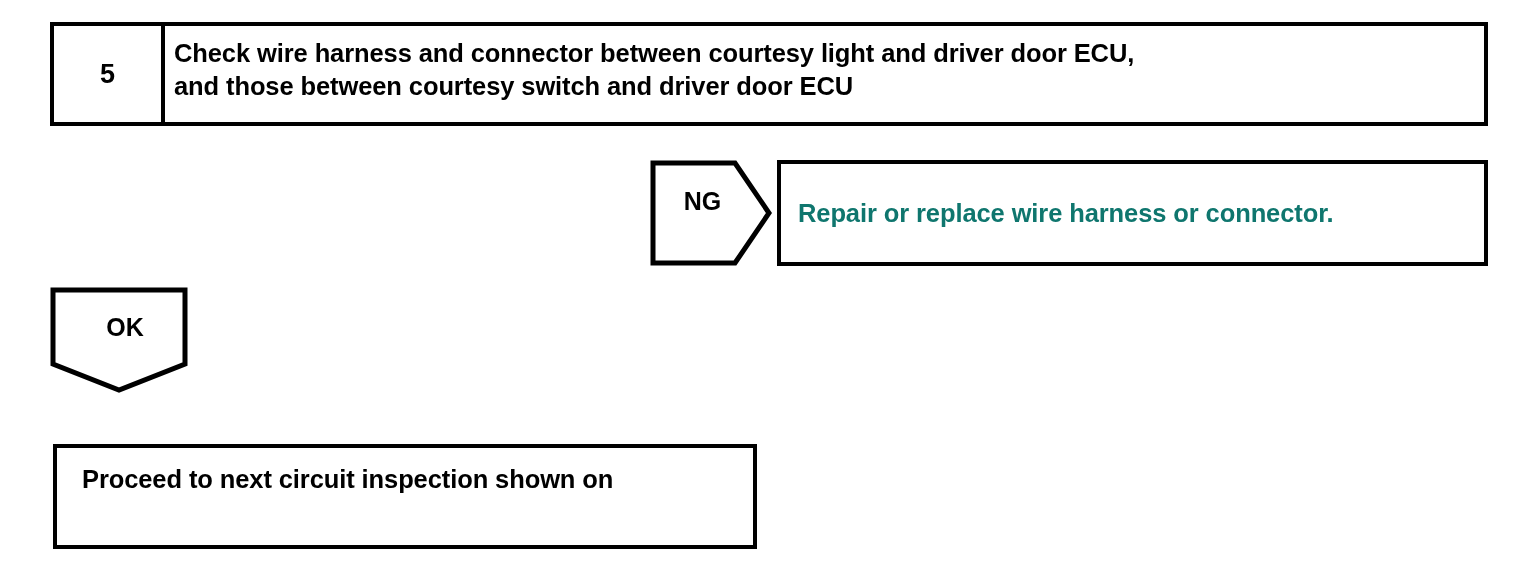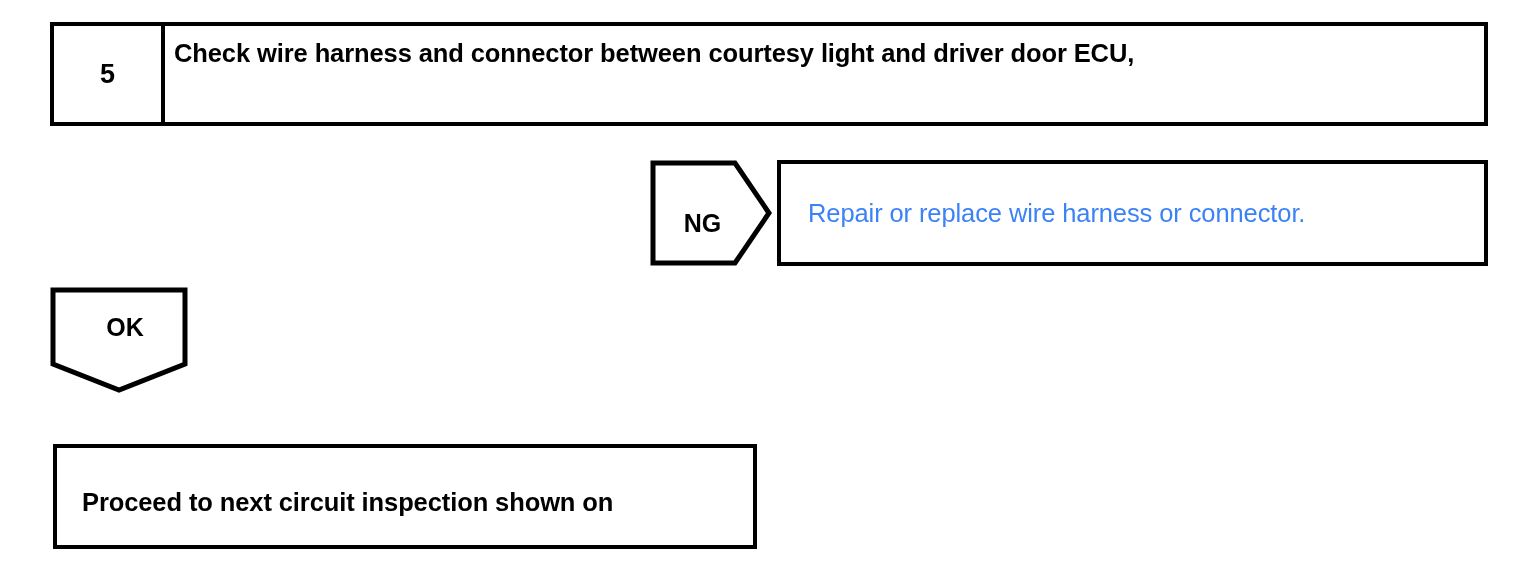--- a/index.html
+++ b/index.html
@@ -76,21 +76,21 @@
     height: 106px;
   }
   .ng-arrow svg {
     display: block;
     width: 122px;
     height: 106px;
   }
   .ng-label {
     position: absolute;
     left: 650px;
-    top: 170px;
+    top: 148px;
     width: 105px;
     height: 106px;
     display: flex;
     align-items: center;
     justify-content: center;
     font-size: 25px;
     font-weight: bold;
     color: #000000;
     pointer-events: none;
   }
@@ -102,23 +102,23 @@
     width: 711px;
     height: 106px;
     box-sizing: border-box;
     border: 4px solid #000000;
     background: #ffffff;
     display: flex;
     align-items: center;
   }
   .repair-text {
     font-size: 25.5px;
-    font-weight: normal;
-    color: #3b82f6;
-    padding-left: 27px;
+    font-weight: bold;
+    color: #0f766e;
+    padding-left: 17px;
     line-height: 30px;
     white-space: nowrap;
     letter-spacing: -0.1px;
   }
 
   
   .ok-arrow {
     position: absolute;
     left: 50px;
     top: 287px;
@@ -150,21 +150,21 @@
     position: absolute;
     left: 53px;
     top: 444px;
     width: 704px;
     height: 105px;
     box-sizing: border-box;
     border: 4px solid #000000;
     background: #ffffff;
     display: flex;
     flex-direction: column;
-    justify-content: center;
+    justify-content: flex-start;
     padding: 12px 0 0 25px;
   }
   .result-line {
     font-size: 25.5px;
     font-weight: bold;
     color: #000000;
     line-height: 39px;
     white-space: nowrap;
     letter-spacing: -0.1px;
   }
@@ -173,20 +173,21 @@
 <body>
 
 <div id="canvas">
 
   <div class="step-box">
     <div class="step-number-cell">
       <span class="step-number">5</span>
     </div>
     <div class="step-text-cell">
       <span class="step-line">Check wire harness and connector between courtesy light and driver door ECU,</span>
+      <span class="step-line">and those between courtesy switch and driver door ECU</span>
     </div>
   </div>
 
   <div class="ng-arrow">
     <svg viewBox="0 0 122 106" xmlns="http://www.w3.org/2000/svg">
       <polygon points="3,3 85,3 119,53 85,103 3,103" fill="#ffffff" stroke="#000000" stroke-width="5" stroke-linejoin="miter"></polygon>
     </svg>
   </div>
   <div class="ng-label">NG</div>
 

